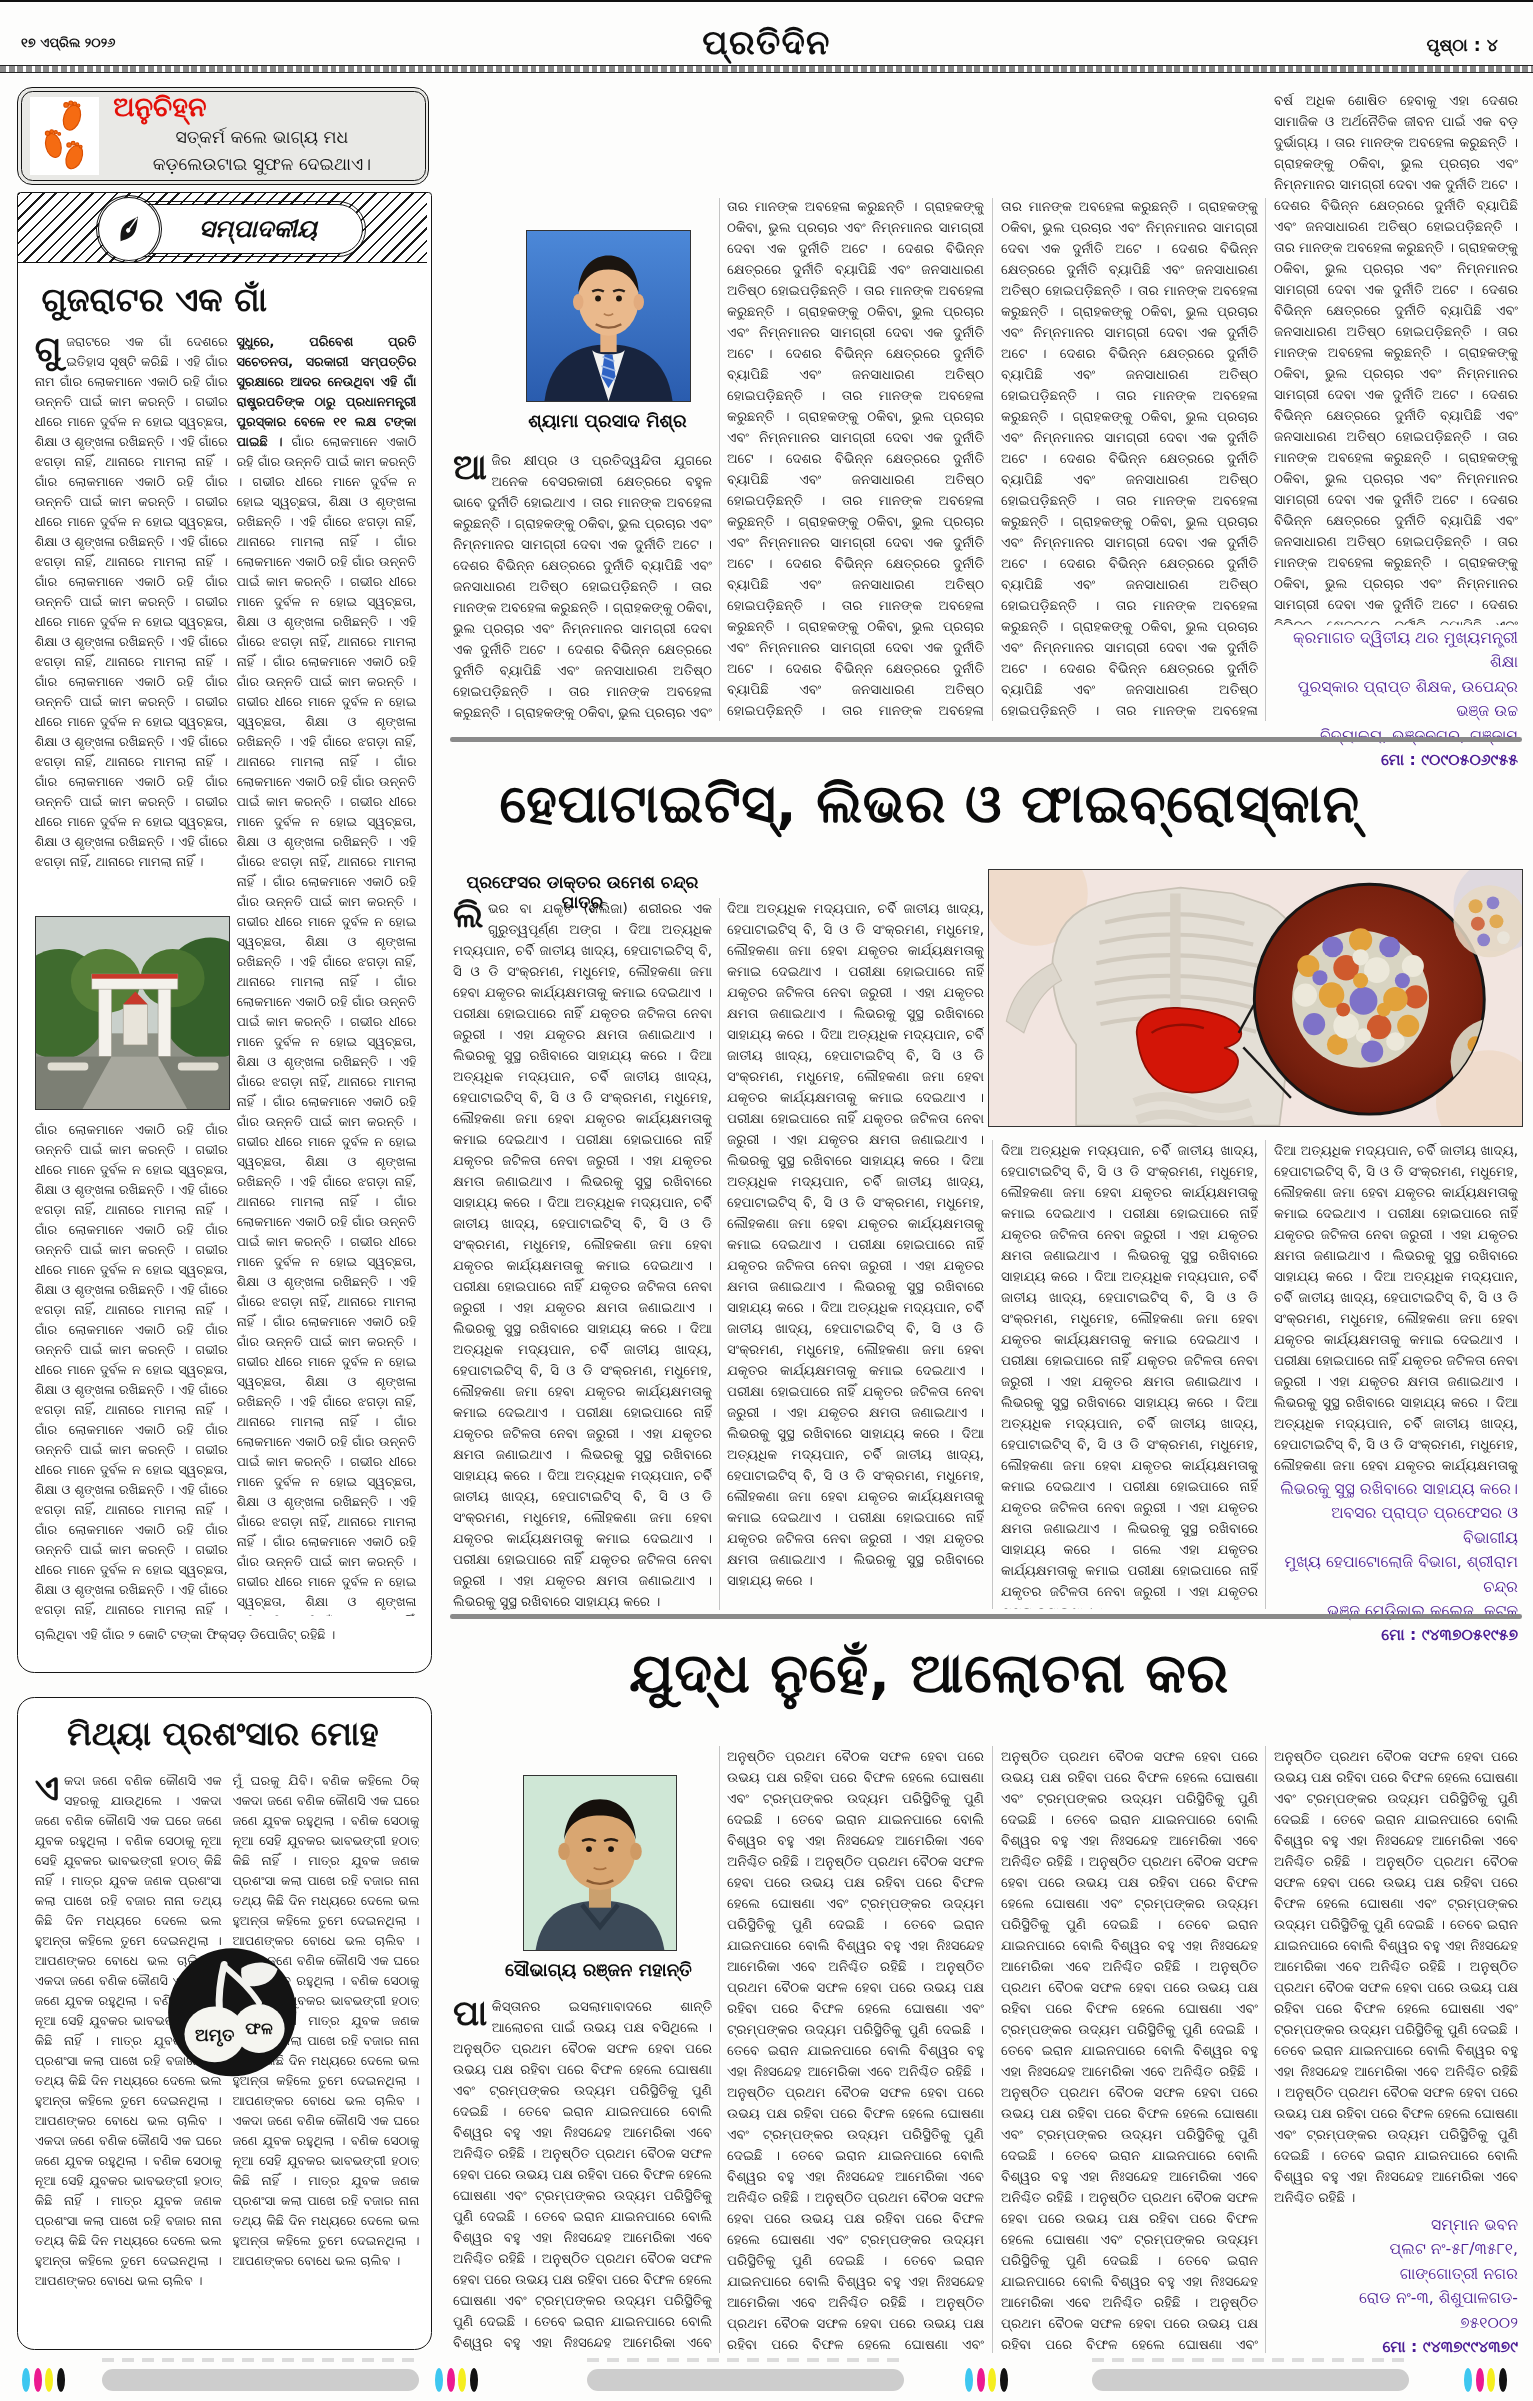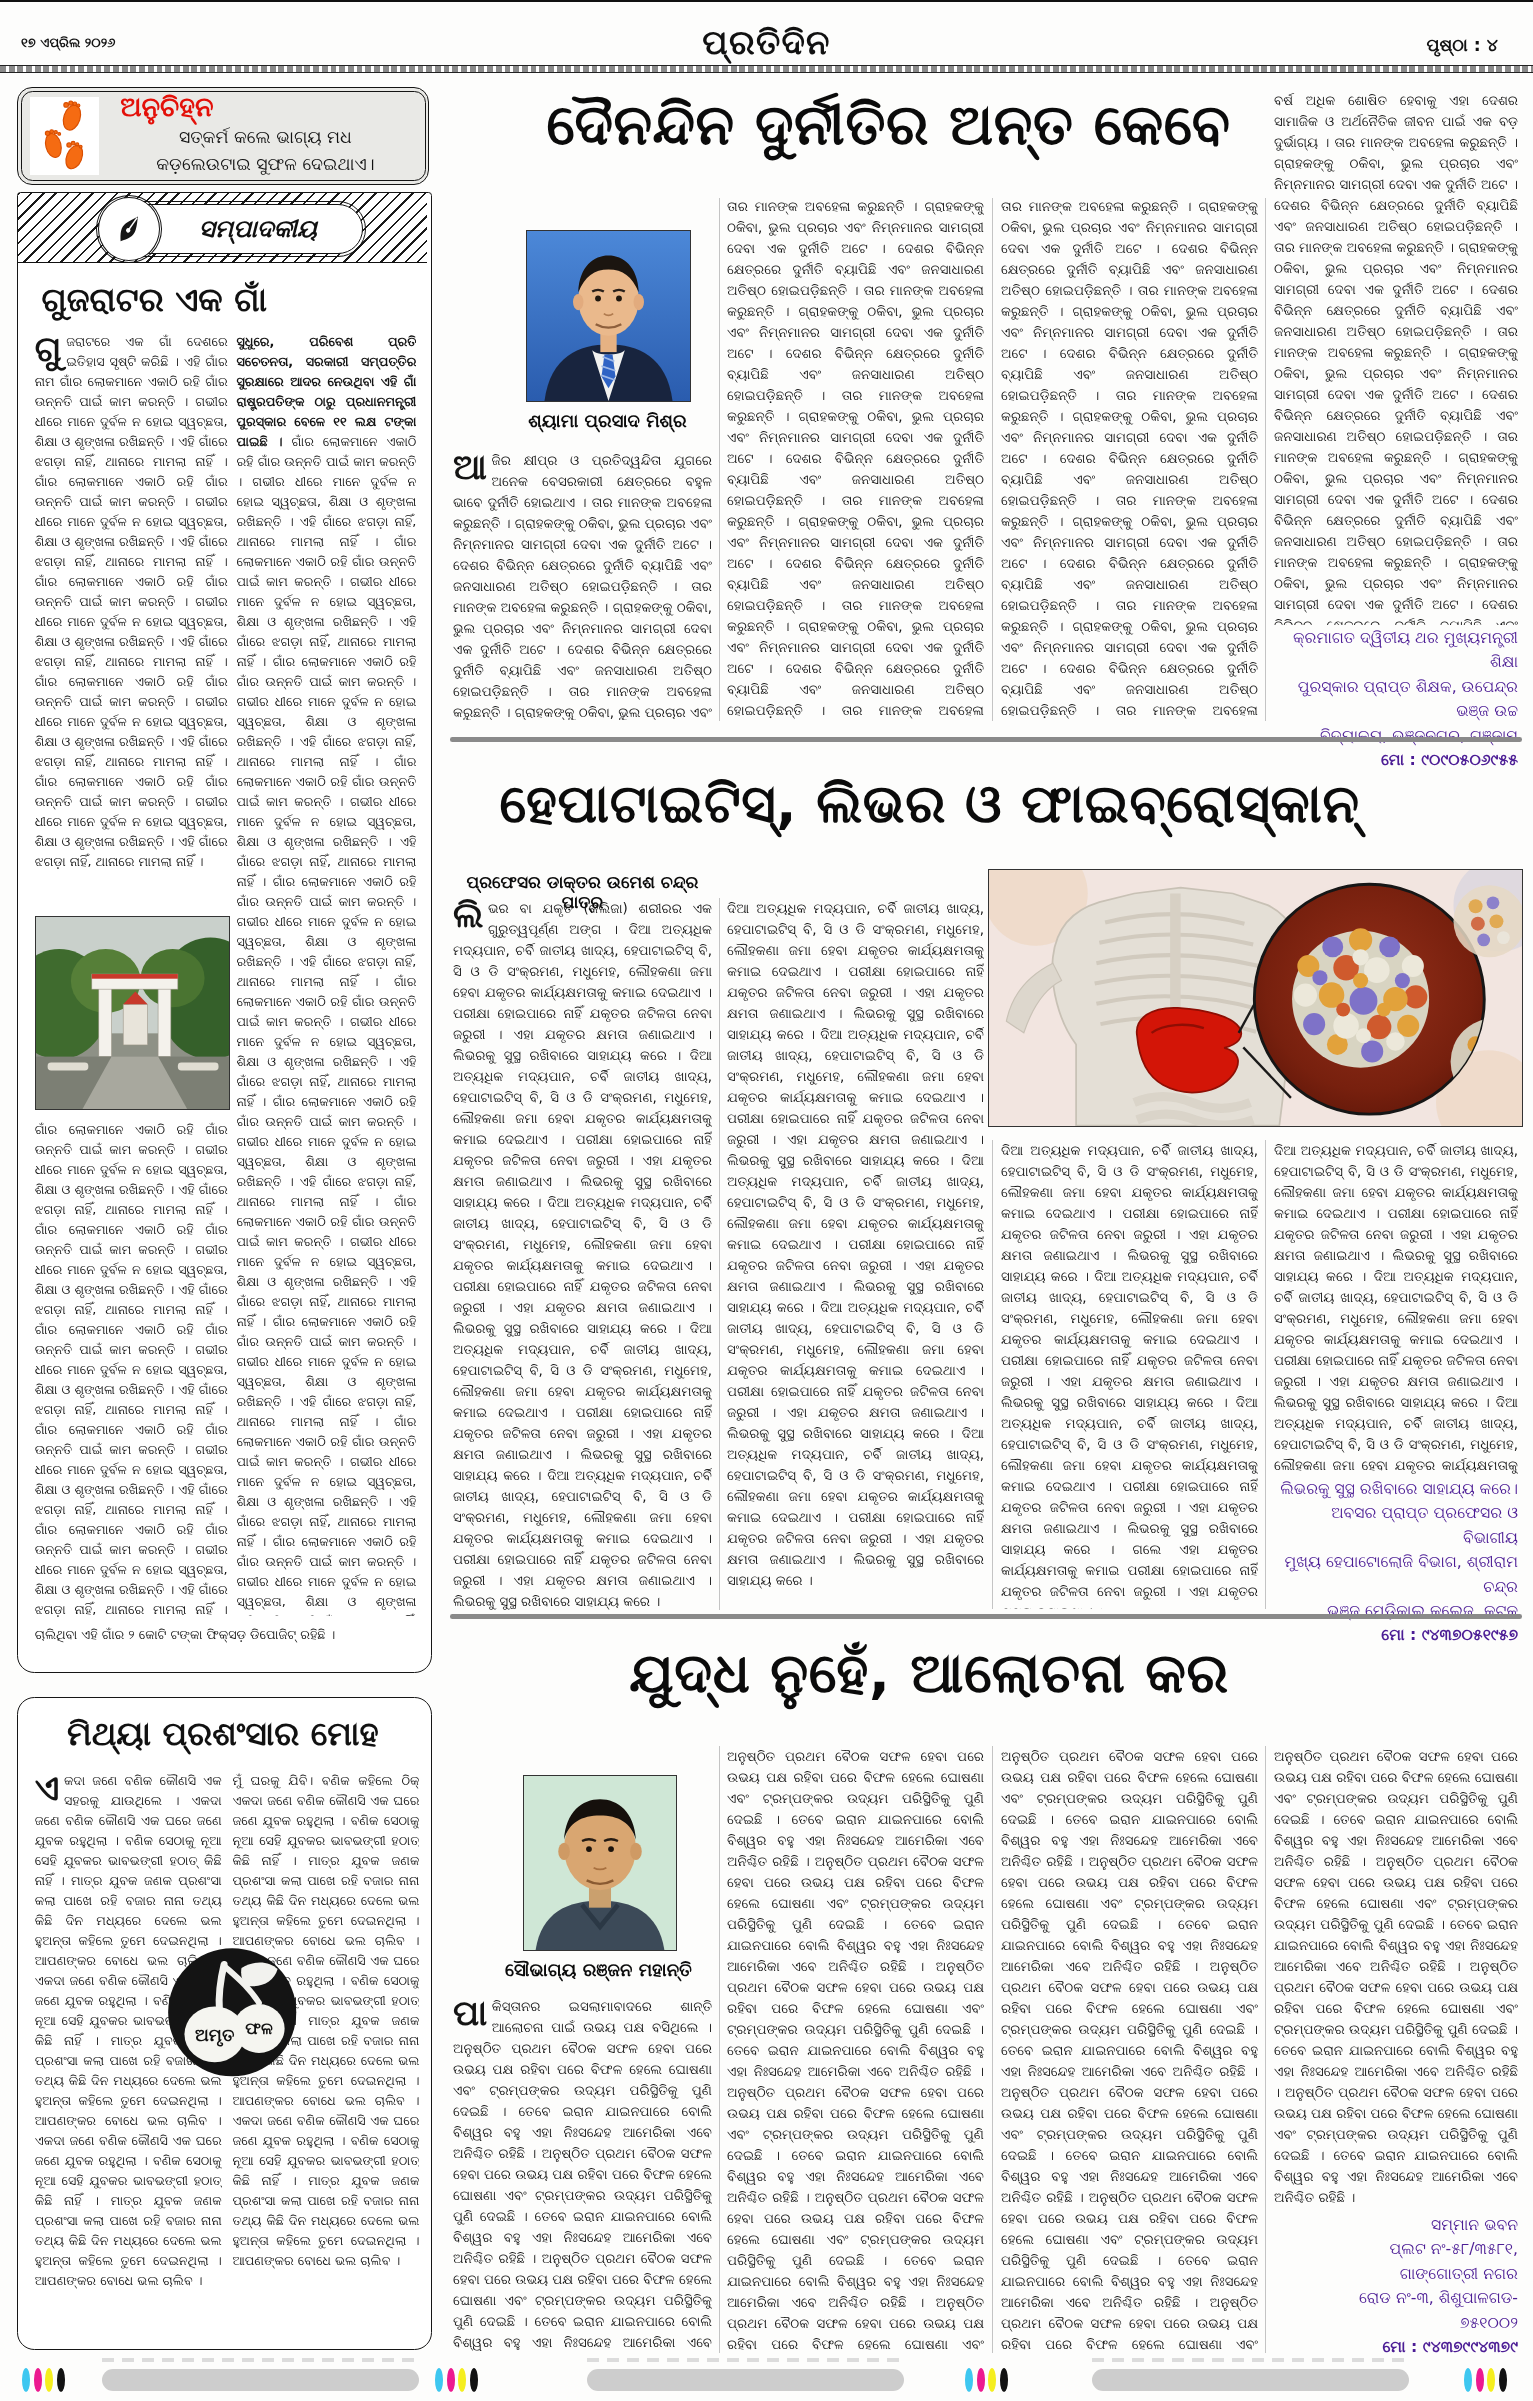--- a/index.html
+++ b/index.html
@@ -17,21 +17,21 @@
   .signoff .ph{font-weight:bold;}
   .vrule{position:absolute;width:0.6px;background:#c4c4c4;}
   .hrule-gray{position:absolute;height:4.6px;background:#8a8a8a;border-radius:2.3px;}
   .box{position:absolute;border:1.7px solid #161616;background:#fff;}
   .hatch{background:repeating-linear-gradient(135deg,#1a1a1a 0 1.7px,#ffffff 1.7px 8.7px);}
   .pill{position:absolute;background:#fff;border:1.7px solid #111;border-radius:580px;
         outline:1.2px solid #111;outline-offset:2.3px;display:flex;align-items:center;justify-content:center;font-style:italic;}
   .penball{position:absolute;background:#fff;border:1.7px solid #111;border-radius:50%;
         outline:1.2px solid #111;outline-offset:1.7px;display:flex;align-items:center;justify-content:center;}
   .quote-outer{position:absolute;border:1.7px solid #141414;border-radius:15px;background:#e9e9e6;}
-  .quote-inner{position:absolute;inset:2.9px;border:1.2px solid #141414;border-radius:11.6px;display:flex;align-items:center;padding:5.8px 8.1px;gap:15px;}
+  .quote-inner{position:absolute;inset:2.9px;border:1.2px solid #141414;border-radius:11.6px;display:flex;align-items:center;padding:5.8px 8.1px;gap:8px;}
   .regdots{position:absolute;display:flex;gap:3.5px;}
   .regdots i{display:block;width:8.1px;height:24.4px;border-radius:50%;}
   .regbar{position:absolute;height:22px;border-radius:11px;background:#cdcdcd;}
   .regdash{position:absolute;height:3.5px;background:repeating-linear-gradient(90deg,#dcdcdc 0 11.6px,transparent 11.6px 20px);}
   .photo-frame{position:absolute;border:1.2px solid #333;overflow:hidden;background:#cfd8e2;}
 </style>
 </head>
 <body>
 
 <div id="paper">
@@ -118,21 +118,20 @@
       <span>ଗାଁର ଲୋକମାନେ ଏକାଠି ରହି ଗାଁର ଉନ୍ନତି ପାଇଁ କାମ କରନ୍ତି । ଗଭୀର ଧୀରେ ମାନେ ଦୁର୍ବଳ ନ ହୋଇ ସ୍ୱଚ୍ଛତା, ଶିକ୍ଷା ଓ ଶୃଙ୍ଖଳା ରଖିଛନ୍ତି । ଏହି ଗାଁରେ ଝଗଡ଼ା ନାହିଁ, ଥାନାରେ ମାମଲା ନାହିଁ । ଗାଁର ଲୋକମାନେ ଏକାଠି ରହି ଗାଁର ଉନ୍ନତି ପାଇଁ କାମ କରନ୍ତି । ଗଭୀର ଧୀରେ ମାନେ ଦୁର୍ବଳ ନ ହୋଇ ସ୍ୱଚ୍ଛତା, ଶିକ୍ଷା ଓ ଶୃଙ୍ଖଳା ରଖିଛନ୍ତି । ଏହି ଗାଁରେ ଝଗଡ଼ା ନାହିଁ, ଥାନାରେ ମାମଲା ନାହିଁ । ଗାଁର ଲୋକମାନେ ଏକାଠି ରହି ଗାଁର ଉନ୍ନତି ପାଇଁ କାମ କରନ୍ତି । ଗଭୀର ଧୀରେ ମାନେ ଦୁର୍ବଳ ନ ହୋଇ ସ୍ୱଚ୍ଛତା, ଶିକ୍ଷା ଓ ଶୃଙ୍ଖଳା ରଖିଛନ୍ତି । ଏହି ଗାଁରେ ଝଗଡ଼ା ନାହିଁ, ଥାନାରେ ମାମଲା ନାହିଁ । ଗାଁର ଲୋକମାନେ ଏକାଠି ରହି ଗାଁର ଉନ୍ନତି ପାଇଁ କାମ କରନ୍ତି । ଗଭୀର ଧୀରେ ମାନେ ଦୁର୍ବଳ ନ ହୋଇ ସ୍ୱଚ୍ଛତା, ଶିକ୍ଷା ଓ ଶୃଙ୍ଖଳା ରଖିଛନ୍ତି । ଏହି ଗାଁରେ ଝଗଡ଼ା ନାହିଁ, ଥାନାରେ ମାମଲା ନାହିଁ । ଗାଁର ଲୋକମାନେ ଏକାଠି ରହି ଗାଁର ଉନ୍ନତି ପାଇଁ କାମ କରନ୍ତି । ଗଭୀର ଧୀରେ ମାନେ ଦୁର୍ବଳ ନ ହୋଇ ସ୍ୱଚ୍ଛତା, ଶିକ୍ଷା ଓ ଶୃଙ୍ଖଳା ରଖିଛନ୍ତି । ଏହି ଗାଁରେ ଝଗଡ଼ା ନାହିଁ, ଥାନାରେ ମାମଲା ନାହିଁ । ଗାଁର ଲୋକମାନେ ଏକାଠି ରହି ଗାଁର ଉନ୍ନତି ପାଇଁ କାମ କରନ୍ତି । ଗଭୀର ଧୀରେ ମାନେ ଦୁର୍ବଳ ନ ହୋଇ ସ୍ୱଚ୍ଛତା, ଶିକ୍ଷା ଓ ଶୃଙ୍ଖଳା ରଖିଛନ୍ତି । ଏହି ଗାଁରେ ଝଗଡ଼ା ନାହିଁ, ଥାନାରେ ମାମଲା ନାହିଁ । </span>
     </div>
 
     <div class="col col-sm" style="left:218px;top:139px;width:180px;height:1284px;">
       <span class="lead-bold">ସୁଧୁରେ, ପରିବେଶ ପ୍ରତି ସଚେତନତା, ସରକାରୀ ସମ୍ପତ୍ତିର ସୁରକ୍ଷାରେ ଆଦର ନେଉଥିବା ଏହି ଗାଁ ରାଷ୍ଟ୍ରପତିଙ୍କ ଠାରୁ ପ୍ରଧାନମନ୍ତ୍ରୀ ପୁରସ୍କାର ବେଳେ ୧୧ ଲକ୍ଷ ଟଙ୍କା ପାଇଛି ।</span> <span>ଗାଁର ଲୋକମାନେ ଏକାଠି ରହି ଗାଁର ଉନ୍ନତି ପାଇଁ କାମ କରନ୍ତି । ଗଭୀର ଧୀରେ ମାନେ ଦୁର୍ବଳ ନ ହୋଇ ସ୍ୱଚ୍ଛତା, ଶିକ୍ଷା ଓ ଶୃଙ୍ଖଳା ରଖିଛନ୍ତି । ଏହି ଗାଁରେ ଝଗଡ଼ା ନାହିଁ, ଥାନାରେ ମାମଲା ନାହିଁ । ଗାଁର ଲୋକମାନେ ଏକାଠି ରହି ଗାଁର ଉନ୍ନତି ପାଇଁ କାମ କରନ୍ତି । ଗଭୀର ଧୀରେ ମାନେ ଦୁର୍ବଳ ନ ହୋଇ ସ୍ୱଚ୍ଛତା, ଶିକ୍ଷା ଓ ଶୃଙ୍ଖଳା ରଖିଛନ୍ତି । ଏହି ଗାଁରେ ଝଗଡ଼ା ନାହିଁ, ଥାନାରେ ମାମଲା ନାହିଁ । ଗାଁର ଲୋକମାନେ ଏକାଠି ରହି ଗାଁର ଉନ୍ନତି ପାଇଁ କାମ କରନ୍ତି । ଗଭୀର ଧୀରେ ମାନେ ଦୁର୍ବଳ ନ ହୋଇ ସ୍ୱଚ୍ଛତା, ଶିକ୍ଷା ଓ ଶୃଙ୍ଖଳା ରଖିଛନ୍ତି । ଏହି ଗାଁରେ ଝଗଡ଼ା ନାହିଁ, ଥାନାରେ ମାମଲା ନାହିଁ । ଗାଁର ଲୋକମାନେ ଏକାଠି ରହି ଗାଁର ଉନ୍ନତି ପାଇଁ କାମ କରନ୍ତି । ଗଭୀର ଧୀରେ ମାନେ ଦୁର୍ବଳ ନ ହୋଇ ସ୍ୱଚ୍ଛତା, ଶିକ୍ଷା ଓ ଶୃଙ୍ଖଳା ରଖିଛନ୍ତି । ଏହି ଗାଁରେ ଝଗଡ଼ା ନାହିଁ, ଥାନାରେ ମାମଲା ନାହିଁ । ଗାଁର ଲୋକମାନେ ଏକାଠି ରହି ଗାଁର ଉନ୍ନତି ପାଇଁ କାମ କରନ୍ତି । ଗଭୀର ଧୀରେ ମାନେ ଦୁର୍ବଳ ନ ହୋଇ ସ୍ୱଚ୍ଛତା, ଶିକ୍ଷା ଓ ଶୃଙ୍ଖଳା ରଖିଛନ୍ତି । ଏହି ଗାଁରେ ଝଗଡ଼ା ନାହିଁ, ଥାନାରେ ମାମଲା ନାହିଁ । ଗାଁର ଲୋକମାନେ ଏକାଠି ରହି ଗାଁର ଉନ୍ନତି ପାଇଁ କାମ କରନ୍ତି । ଗଭୀର ଧୀରେ ମାନେ ଦୁର୍ବଳ ନ ହୋଇ ସ୍ୱଚ୍ଛତା, ଶିକ୍ଷା ଓ ଶୃଙ୍ଖଳା ରଖିଛନ୍ତି । ଏହି ଗାଁରେ ଝଗଡ଼ା ନାହିଁ, ଥାନାରେ ମାମଲା ନାହିଁ । ଗାଁର ଲୋକମାନେ ଏକାଠି ରହି ଗାଁର ଉନ୍ନତି ପାଇଁ କାମ କରନ୍ତି । ଗଭୀର ଧୀରେ ମାନେ ଦୁର୍ବଳ ନ ହୋଇ ସ୍ୱଚ୍ଛତା, ଶିକ୍ଷା ଓ ଶୃଙ୍ଖଳା ରଖିଛନ୍ତି । ଏହି ଗାଁରେ ଝଗଡ଼ା ନାହିଁ, ଥାନାରେ ମାମଲା ନାହିଁ । ଗାଁର ଲୋକମାନେ ଏକାଠି ରହି ଗାଁର ଉନ୍ନତି ପାଇଁ କାମ କରନ୍ତି । ଗଭୀର ଧୀରେ ମାନେ ଦୁର୍ବଳ ନ ହୋଇ ସ୍ୱଚ୍ଛତା, ଶିକ୍ଷା ଓ ଶୃଙ୍ଖଳା ରଖିଛନ୍ତି । ଏହି ଗାଁରେ ଝଗଡ଼ା ନାହିଁ, ଥାନାରେ ମାମଲା ନାହିଁ । ଗାଁର ଲୋକମାନେ ଏକାଠି ରହି ଗାଁର ଉନ୍ନତି ପାଇଁ କାମ କରନ୍ତି । ଗଭୀର ଧୀରେ ମାନେ ଦୁର୍ବଳ ନ ହୋଇ ସ୍ୱଚ୍ଛତା, ଶିକ୍ଷା ଓ ଶୃଙ୍ଖଳା ରଖିଛନ୍ତି । ଏହି ଗାଁରେ ଝଗଡ଼ା ନାହିଁ, ଥାନାରେ ମାମଲା ନାହିଁ । ଗାଁର ଲୋକମାନେ ଏକାଠି ରହି ଗାଁର ଉନ୍ନତି ପାଇଁ କାମ କରନ୍ତି । ଗଭୀର ଧୀରେ ମାନେ ଦୁର୍ବଳ ନ ହୋଇ ସ୍ୱଚ୍ଛତା, ଶିକ୍ଷା ଓ ଶୃଙ୍ଖଳା ରଖିଛନ୍ତି । ଏହି ଗାଁରେ ଝଗଡ଼ା ନାହିଁ, ଥାନାରେ ମାମଲା ନାହିଁ । ଗାଁର ଲୋକମାନେ ଏକାଠି ରହି ଗାଁର ଉନ୍ନତି ପାଇଁ କାମ କରନ୍ତି । ଗଭୀର ଧୀରେ ମାନେ ଦୁର୍ବଳ ନ ହୋଇ ସ୍ୱଚ୍ଛତା, ଶିକ୍ଷା ଓ ଶୃଙ୍ଖଳା ରଖିଛନ୍ତି । ଏହି ଗାଁରେ ଝଗଡ଼ା ନାହିଁ, ଥାନାରେ ମାମଲା ନାହିଁ । </span>
     </div>
 
     <div class="abs" style="left:16.3px;top:1432px;width:383px;font-size:12.8px;line-height:20px;">ଚାଲିଥିବା ଏହି ଗାଁର ୨ କୋଟି ଟଙ୍କା ଫିକ୍ସଡ଼ ଡିପୋଜିଟ୍ ରହିଛି ।</div>
   </div>
 
-  <div class="headline" style="left:476px;top:87px;width:825px;font-size:56px;line-height:76px;">ଦୈନନ୍ଦିନ ଦୁର୍ନୀତିର ଅନ୍ତ କେବେ</div>
 
   <div class="photo-frame" style="left:526px;top:230px;width:163px;height:170px;">
     <svg width="163" height="170" viewBox="0 0 280 292">
       <defs>
         <linearGradient id="bgblue" x1="0" y1="0" x2="0" y2="1">
           <stop offset="0" stop-color="#4c88d8"></stop>
             <stop offset="1" stop-color="#2a5cae"></stop>
         </linearGradient>
       </defs>
       <rect width="280" height="292" fill="url(#bgblue)"></rect>

